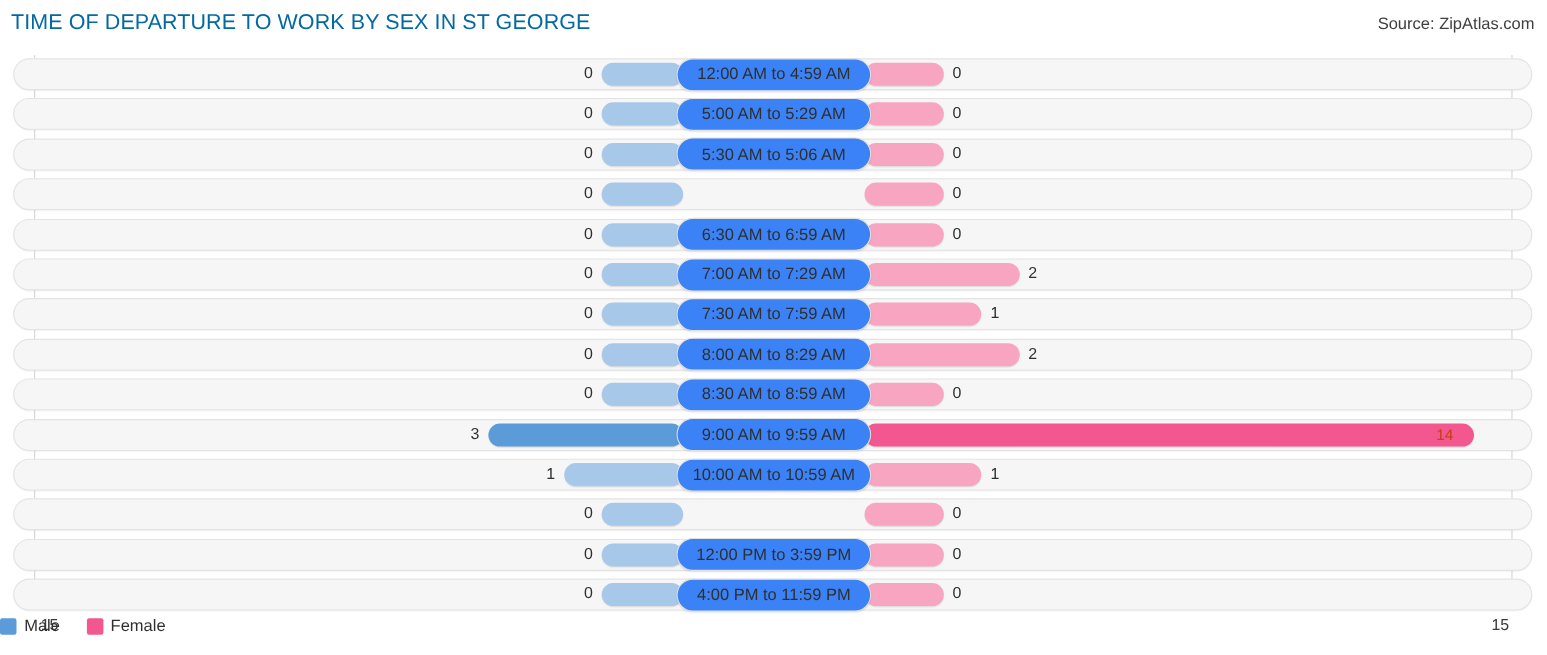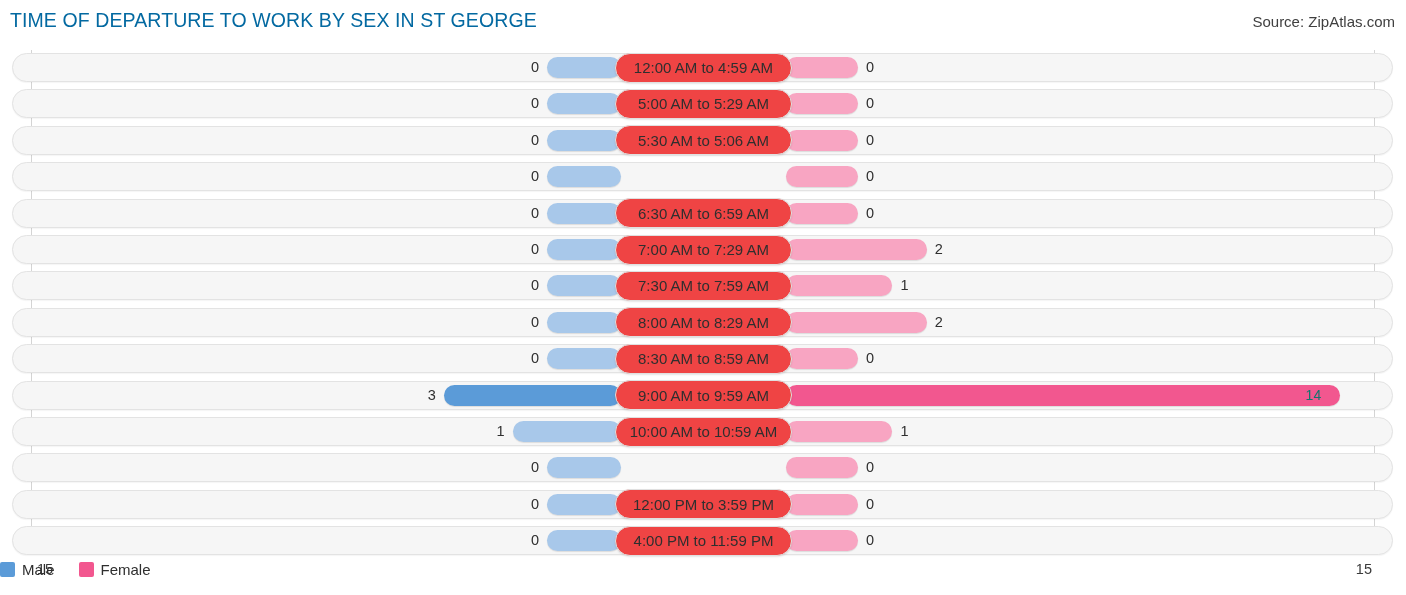--- a/index.html
+++ b/index.html
@@ -101,21 +101,21 @@
   .row.highlight .bar.male   { background: #5b9bd8; }
   .row.highlight .bar.female { background: #f2578f; }
 
   
   .pill {
     position: absolute;
     left: 615px;
     top: 2.5px;
     width: 177px;
     height: 30px;
-    background: #ef4444;
+    background: #3b82f6;
     border: 1px solid #e0e0e0;
     border-radius: 15px;
     box-sizing: border-box;
     box-shadow: 0 1px 2px rgba(0,0,0,0.10);
     display: flex;
     align-items: center;
     justify-content: center;
     font-size: 15px;
     color: #2f2f2f;
     white-space: nowrap;
@@ -126,21 +126,21 @@
     position: absolute;
     top: 8px;
     font-size: 14.5px;
     color: #2f2f2f;
     white-space: nowrap;
     line-height: 19px;
   }
   .val.male   { text-align: right; }
   .val.female { text-align: left; }
   .val.inside {
-    color: #0f766e;
+    color: #c2410c;
     font-size: 14px;
   }
 
   
   .footer {
     position: absolute;
     left: 0;
     top: 556px;
     width: 1406px;
     height: 39px;

